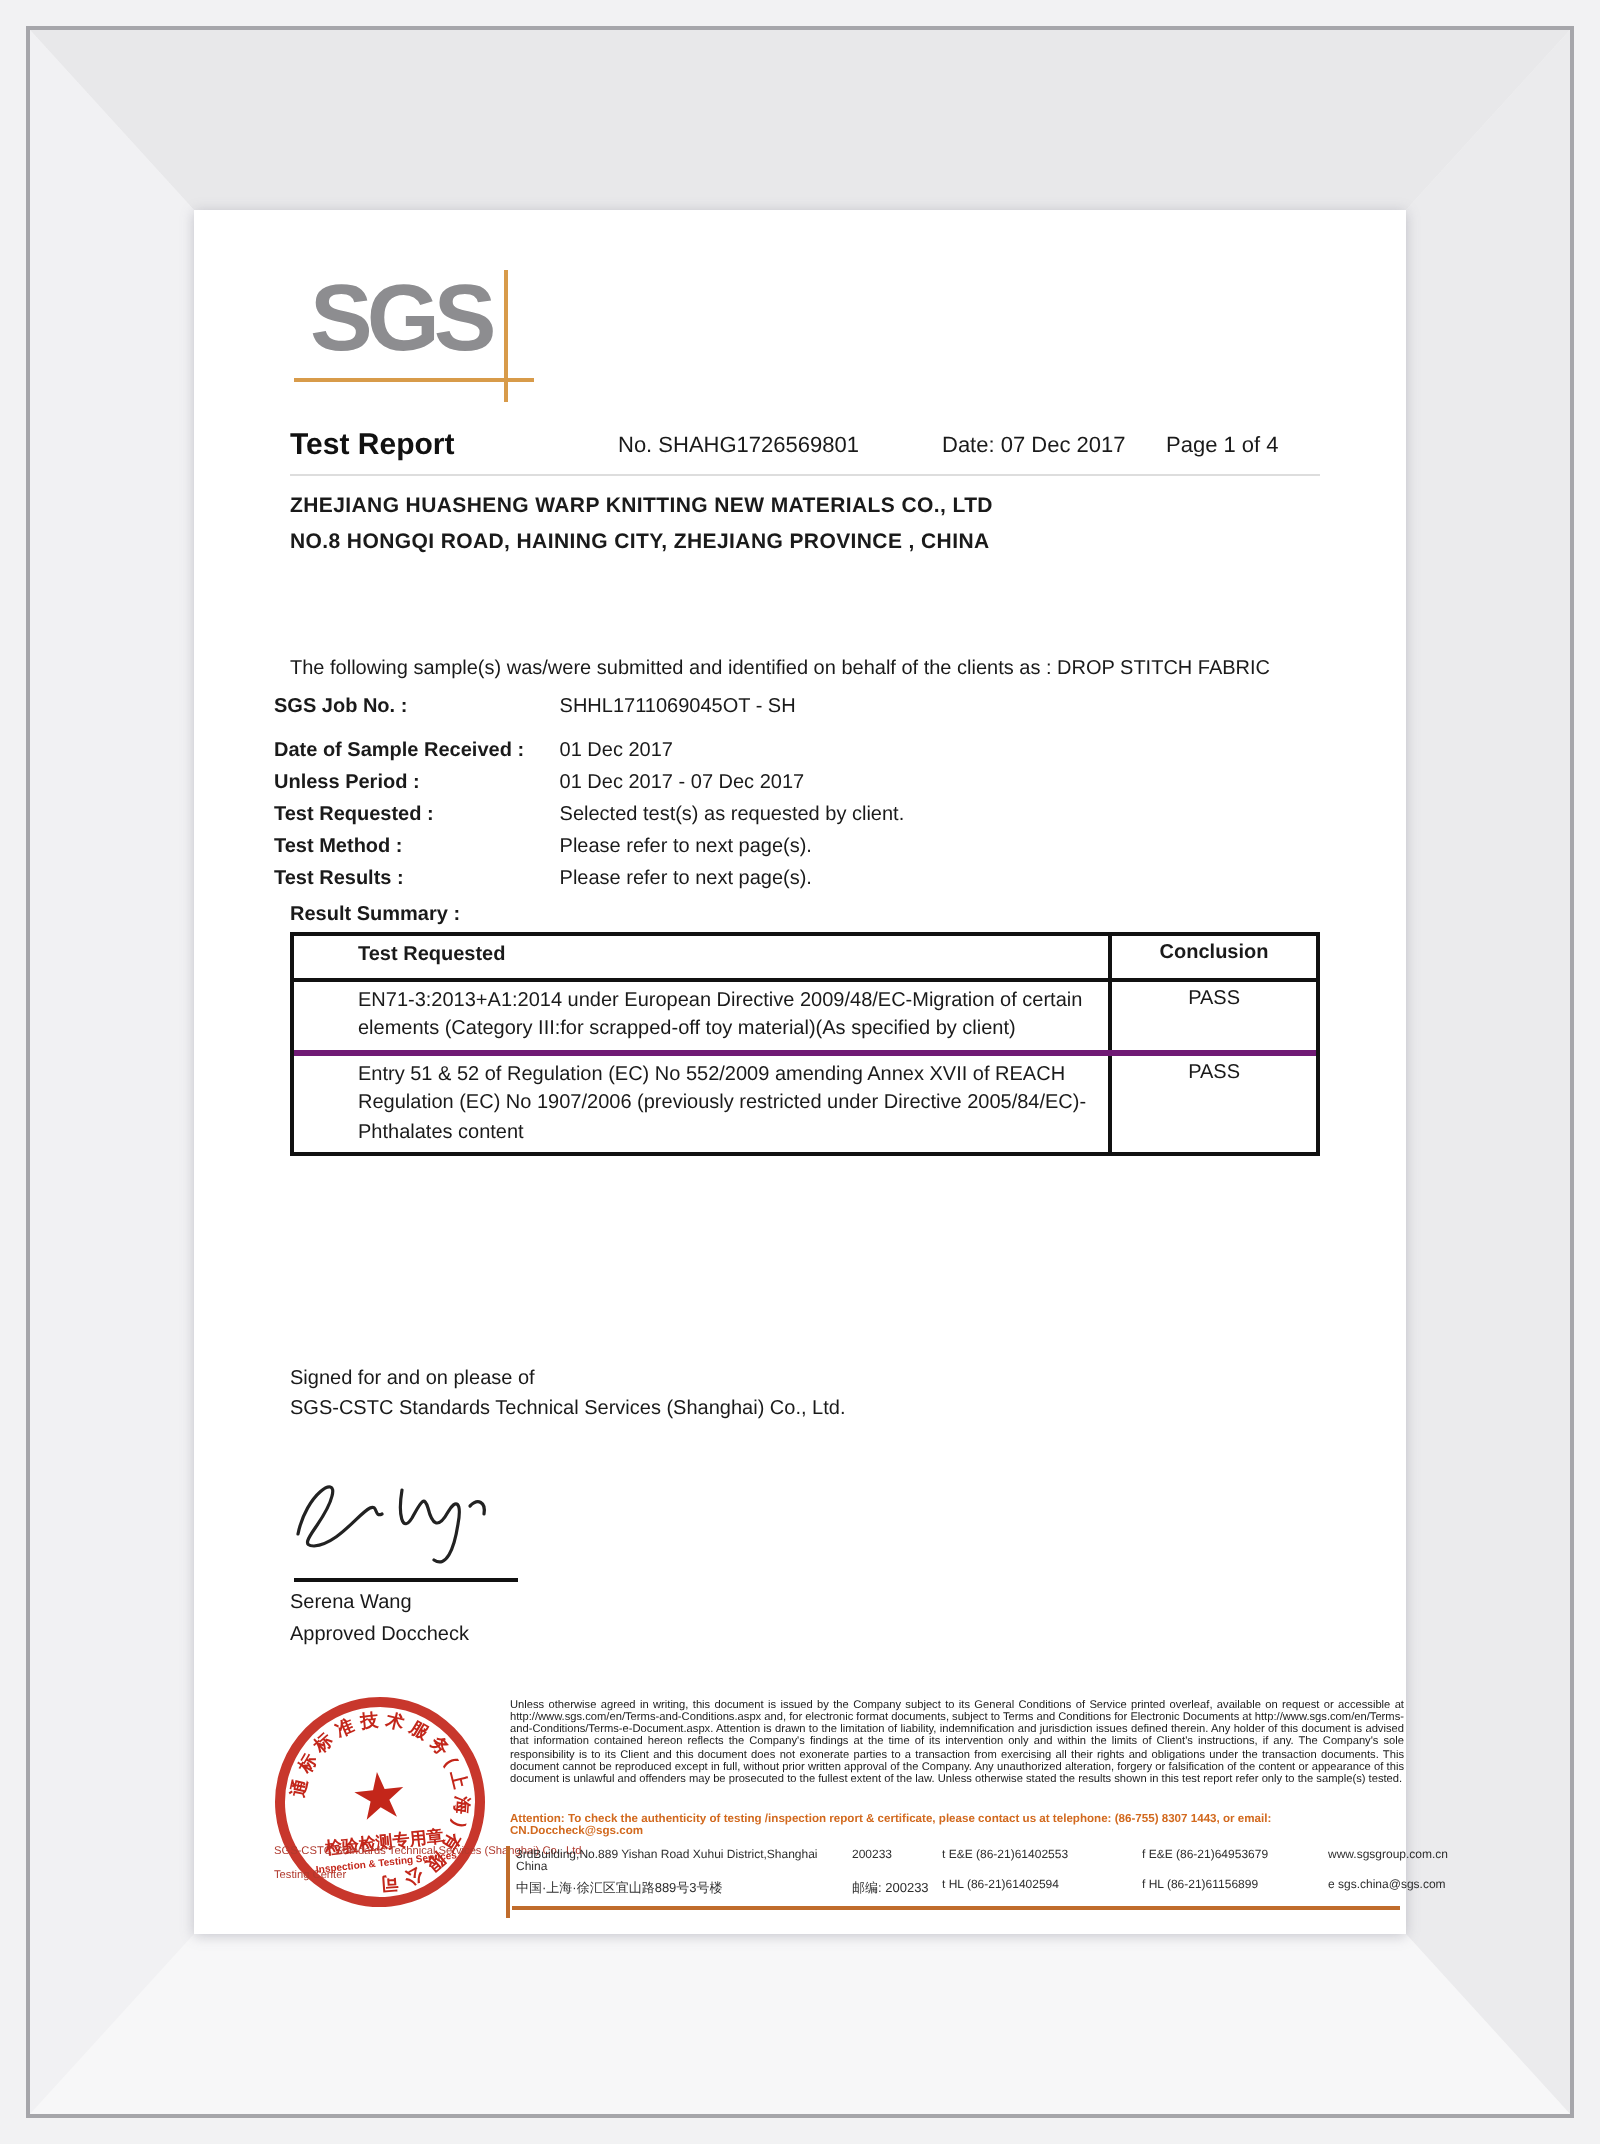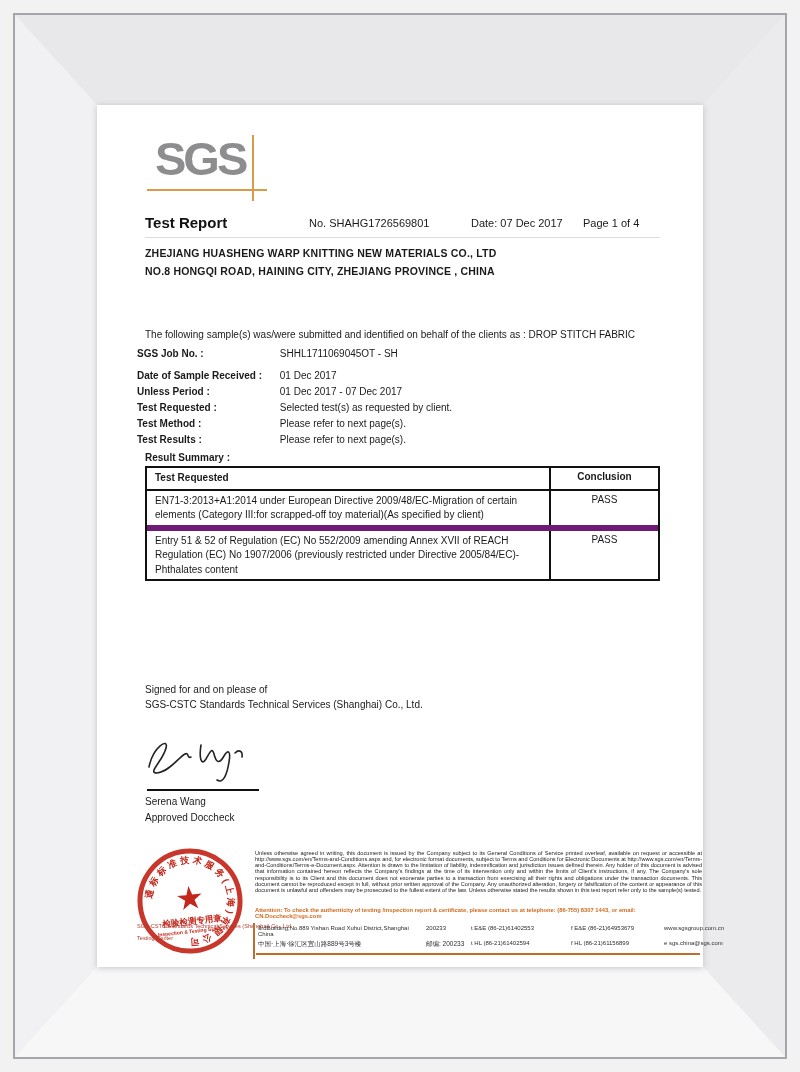--- a/index.html
+++ b/index.html
@@ -38,25 +38,25 @@
 
   .intro { left:48px; top:224px; width:520px; font-size:10px; }
 
   .frow { left:40px; font-size:10px; }
   .frow .lbl { display:inline-block; width:140px; font-weight:600; }
   .rsum { left:48px; top:347px; font-size:10px; font-weight:600; }
 
   
   .rtable { left:48px; top:361px; width:515px; border:2px solid #111; font-size:10px; }
   .trow { display:flex; }
-  .tcell-test { width:405px; padding:3px 6px 2px 8px; line-height:14.5px; }
+  .tcell-test { width:405px; padding:3px 6px 2px 8px; line-height:14.5px;margin-left:24px; }
   .tcell-conc { width:110px; border-left:2px solid #111; text-align:center; padding-top:3px; }
   .thead { border-bottom:2px solid #111; }
   .thead .tcell-test, .thead .tcell-conc { font-weight:700; padding-top:3px; padding-bottom:3px; }
-  .r0 { border-bottom:6px solid #701a75; min-height:33px; }
+  .r0 { border-bottom:3px solid #701a75; min-height:33px; }
   .r1 { min-height:48px; }
 
   .signedfor { left:48px; top:579px; font-size:10px; }
   .signedco  { left:48px; top:594px; font-size:10px; }
   .sig-svg { left:42px; top:622px; }
   .sig-line { left:50px; top:684px; width:112px; height:2px; background:#111; }
   .sig-name { left:48px; top:691px; font-size:10px; }
   .sig-title{ left:48px; top:707px; font-size:10px; }
 
   

